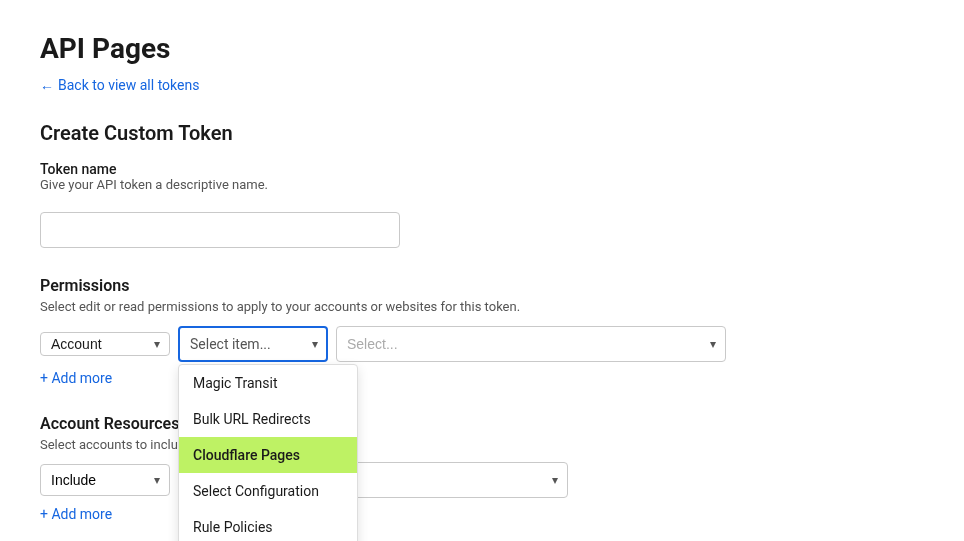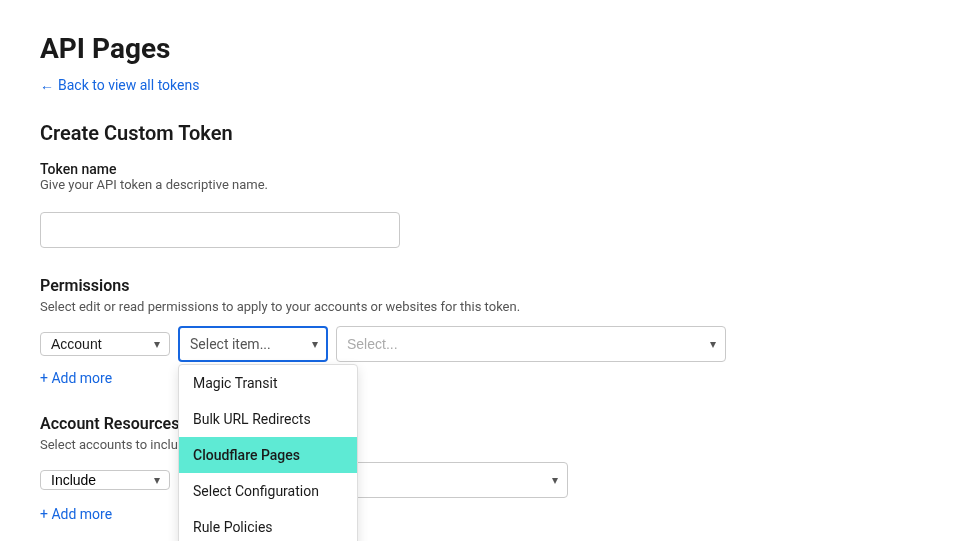--- a/index.html
+++ b/index.html
@@ -181,21 +181,21 @@
     .include-select-wrapper::after {
       content: "▾";
       position: absolute;
       right: 10px;
       pointer-events: none;
       color: #555;
       font-size: 12px;
     }
     .include-select {
       width: 130px;
-      height: 20px;
+      height: 32px;
       border: 1px solid #c9c9c9;
       border-radius: 4px;
       padding: 0 30px 0 10px;
       font-size: 14px;
       background: #fff;
       appearance: none;
       cursor: pointer;
     }
     .resources-second-select-wrapper {
       position: relative;
@@ -234,21 +234,21 @@
       z-index: 100;
       overflow: hidden;
     }
     .dropdown-menu-item {
       padding: 10px 14px;
       font-size: 14px;
       color: #1a1a1a;
       cursor: pointer;
     }
     .dropdown-menu-item.highlighted {
-      background: #5eead4;
+      background: #bef264;
       font-weight: 500;
     }
   </style>
 </head>
 <body>
 
 <div class="page-container">
   
   <h1 class="page-title">API Pages</h1>
 

